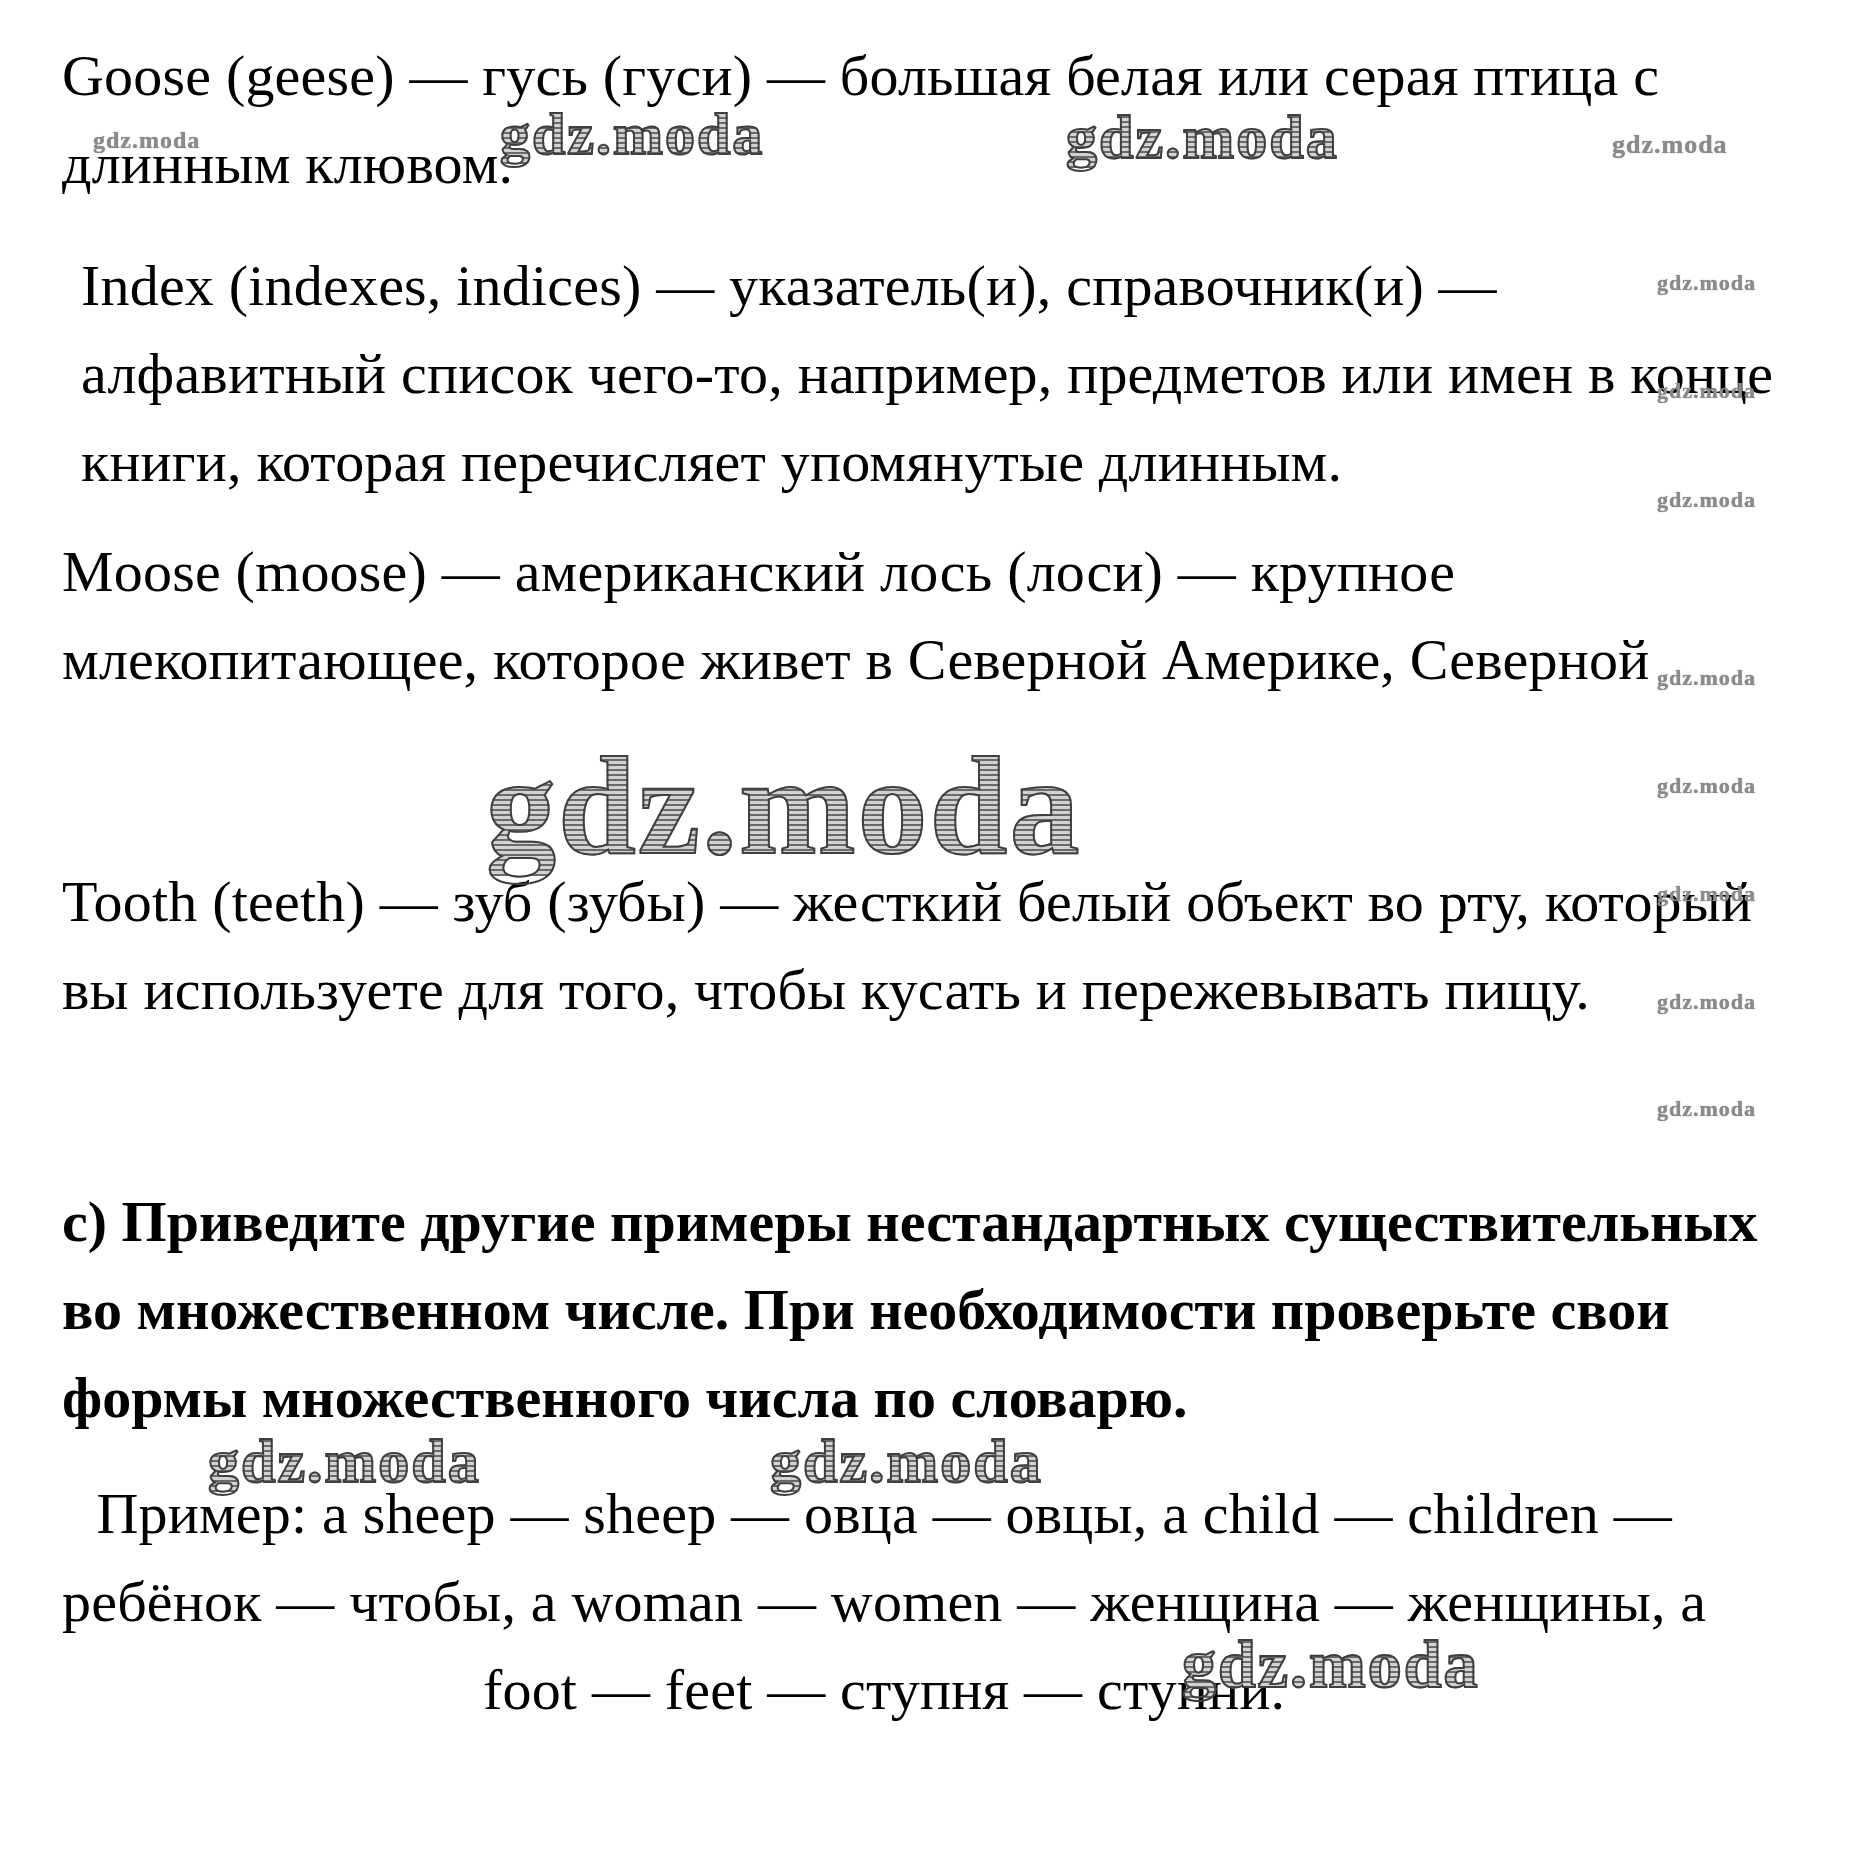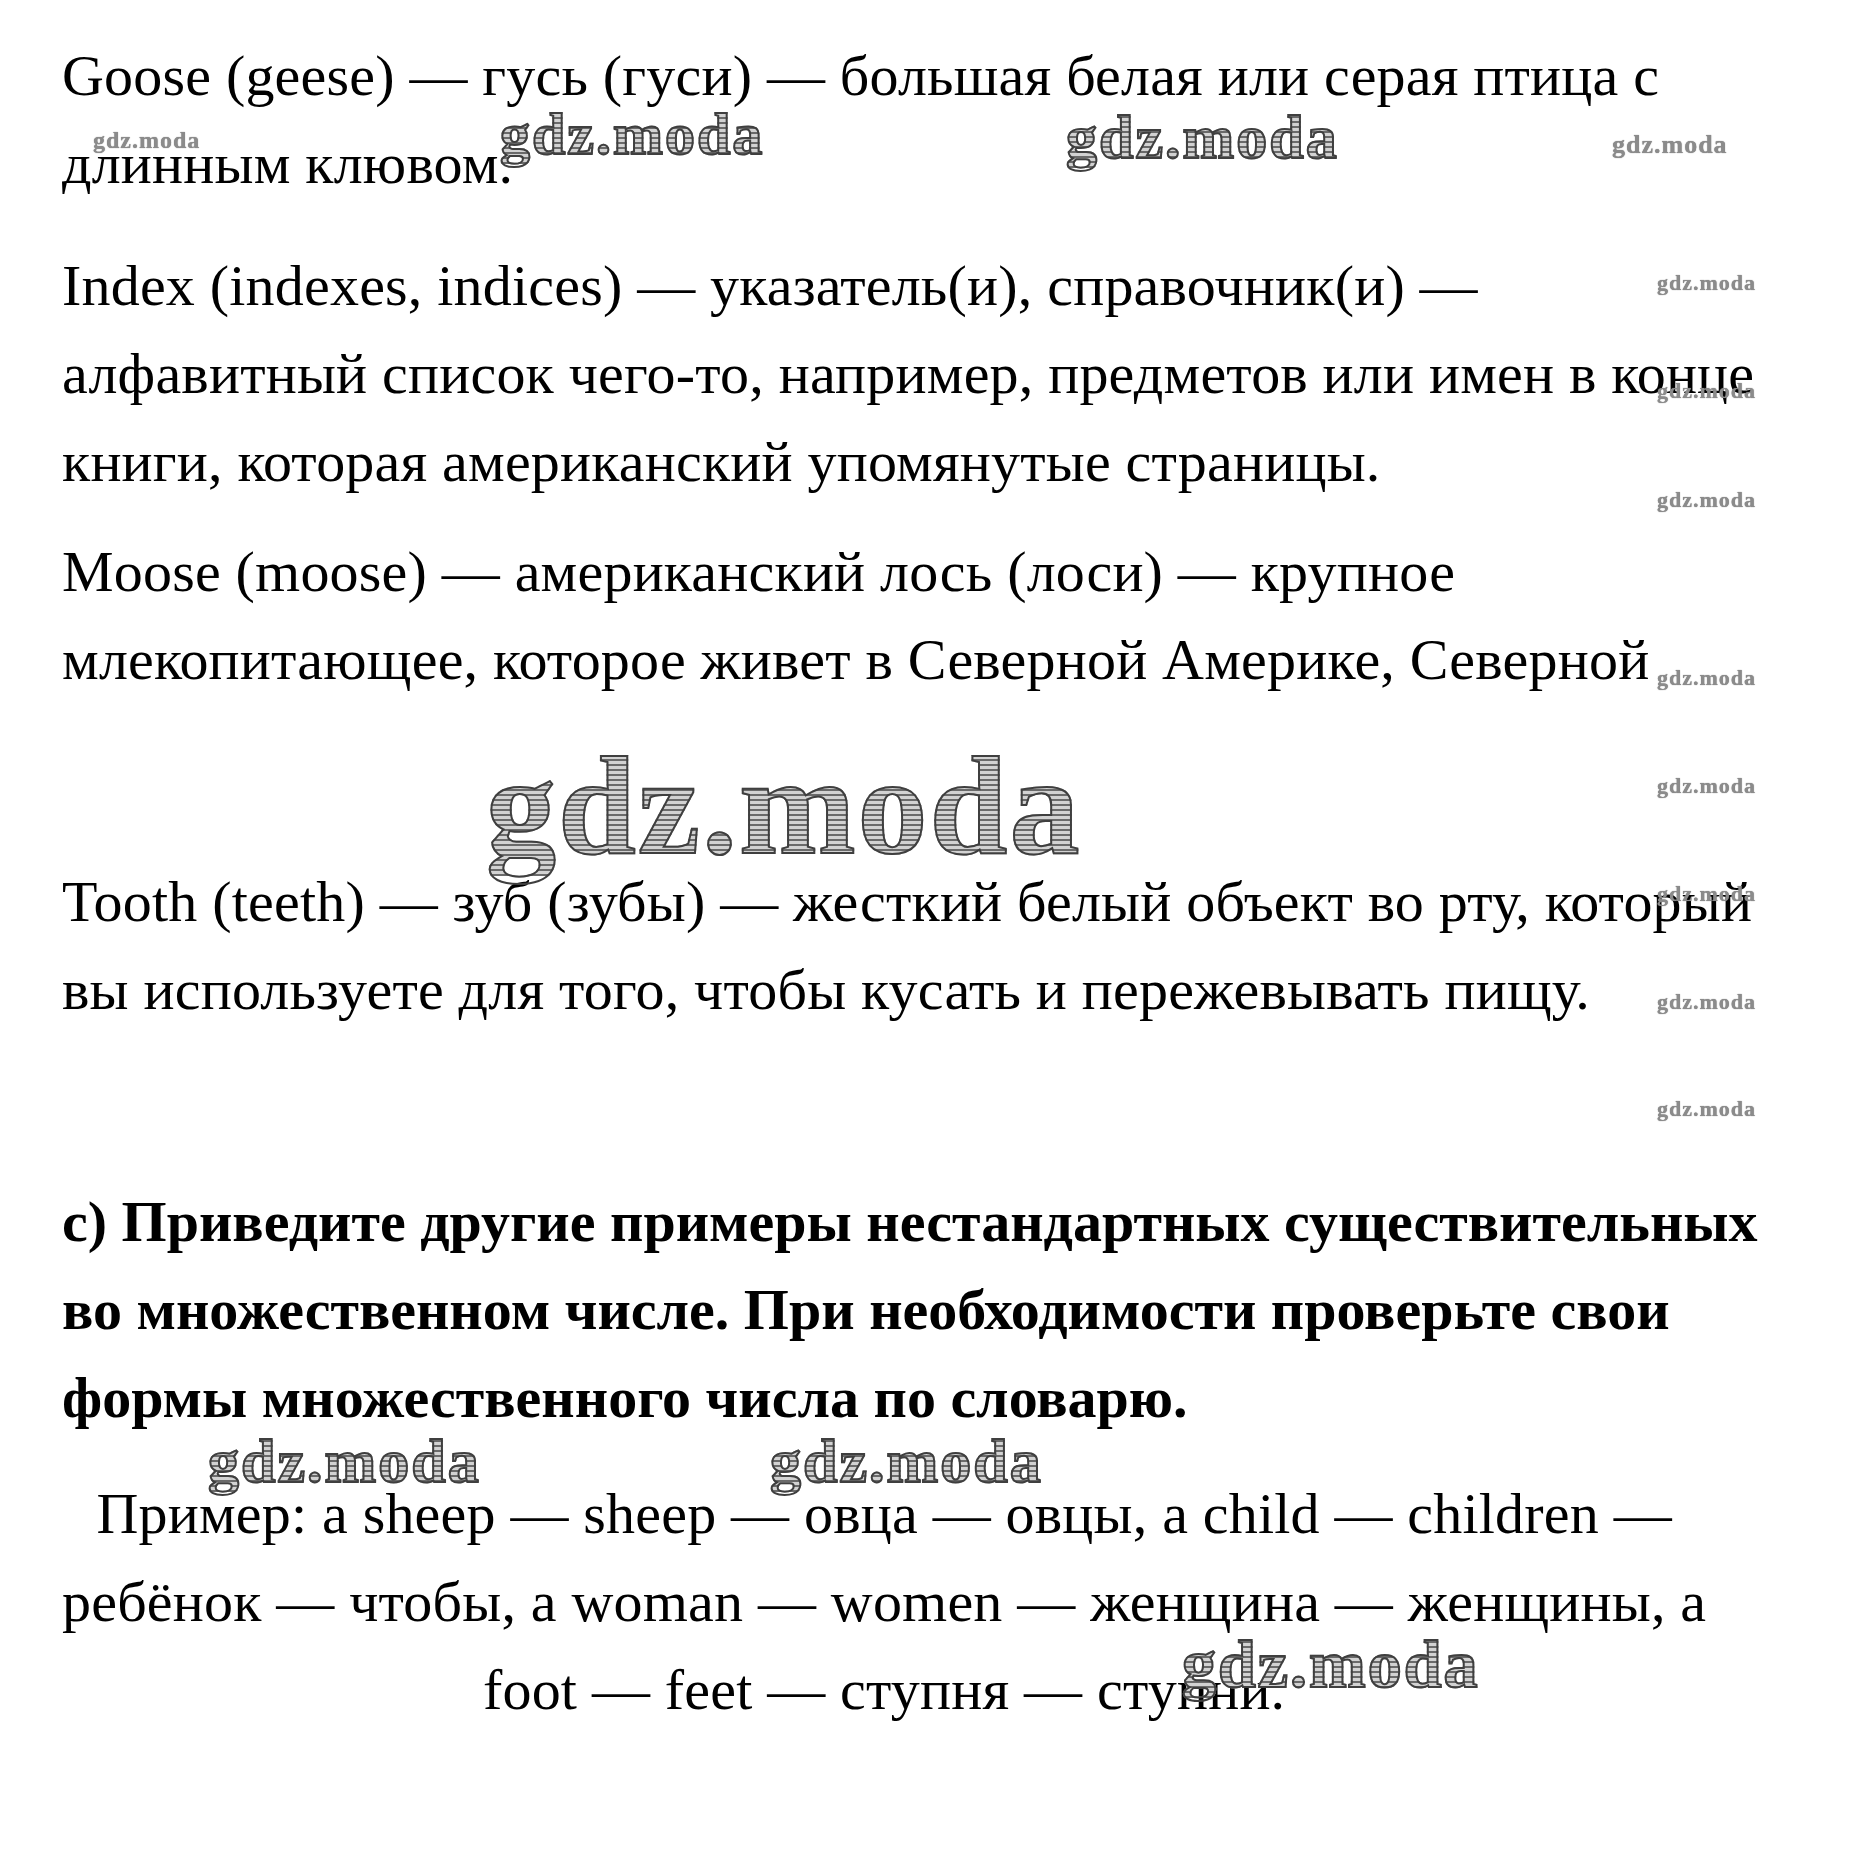--- a/index.html
+++ b/index.html
@@ -60,24 +60,24 @@
 </style>
 </head>
 <body>
 
 <div class="page">
   <div>
       <div class="para" style="top: 32px;">
         <div class="line">Goose (geese) — гусь (гуси) — большая белая или серая птица с</div>
         <div class="line">длинным клювом.</div>
       </div>
-      <div class="para" style="top: 242px;">
+      <div class="para" style="top: 242px; margin-left: 19px;">
         <div class="line">Index (indexes, indices) — указатель(и), справочник(и) —</div>
         <div class="line">алфавитный список чего-то, например, предметов или имен в конце</div>
-        <div class="line">книги, которая американский упомянутые страницы.</div>
+        <div class="line">книги, которая перечисляет упомянутые длинным.</div>
       </div>
       <div class="para" style="top: 528px;">
         <div class="line">Moose (moose) — американский лось (лоси) — крупное</div>
         <div class="line">млекопитающее, которое живет в Северной Америке, Северной</div>
       </div>
       <div class="para" style="top: 858px;">
         <div class="line">Tooth (teeth) — зуб (зубы) — жесткий белый объект во рту, который</div>
         <div class="line">вы используете для того, чтобы кусать и пережевывать пищу.</div>
       </div>
       <div class="para bold" style="top: 1178px;">

